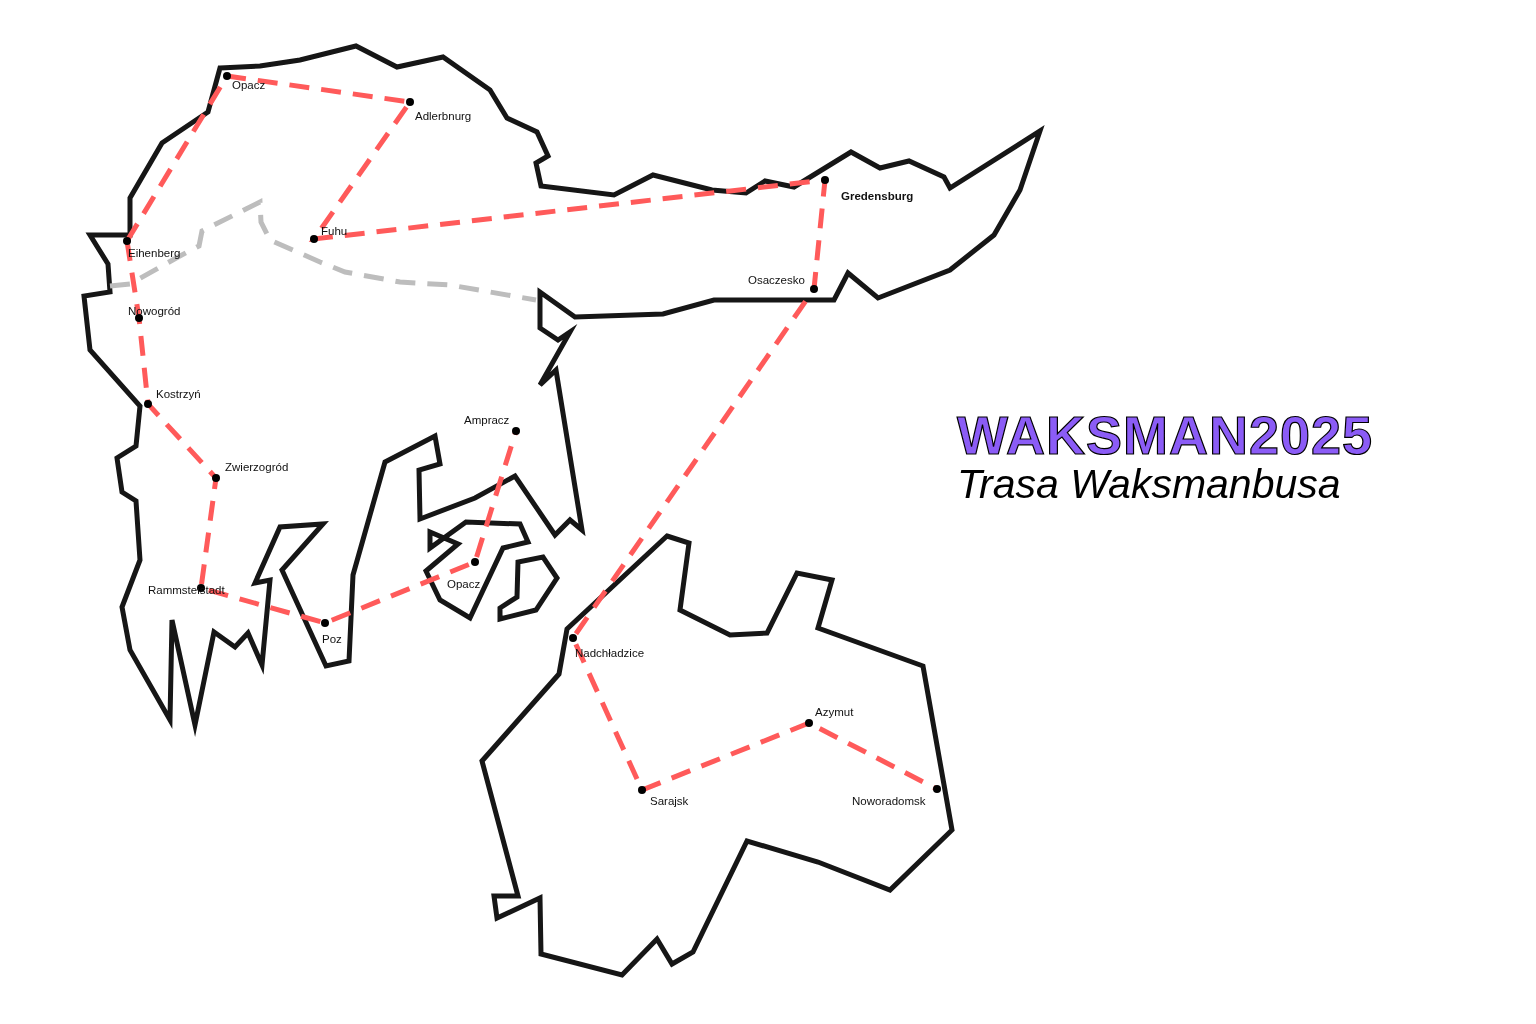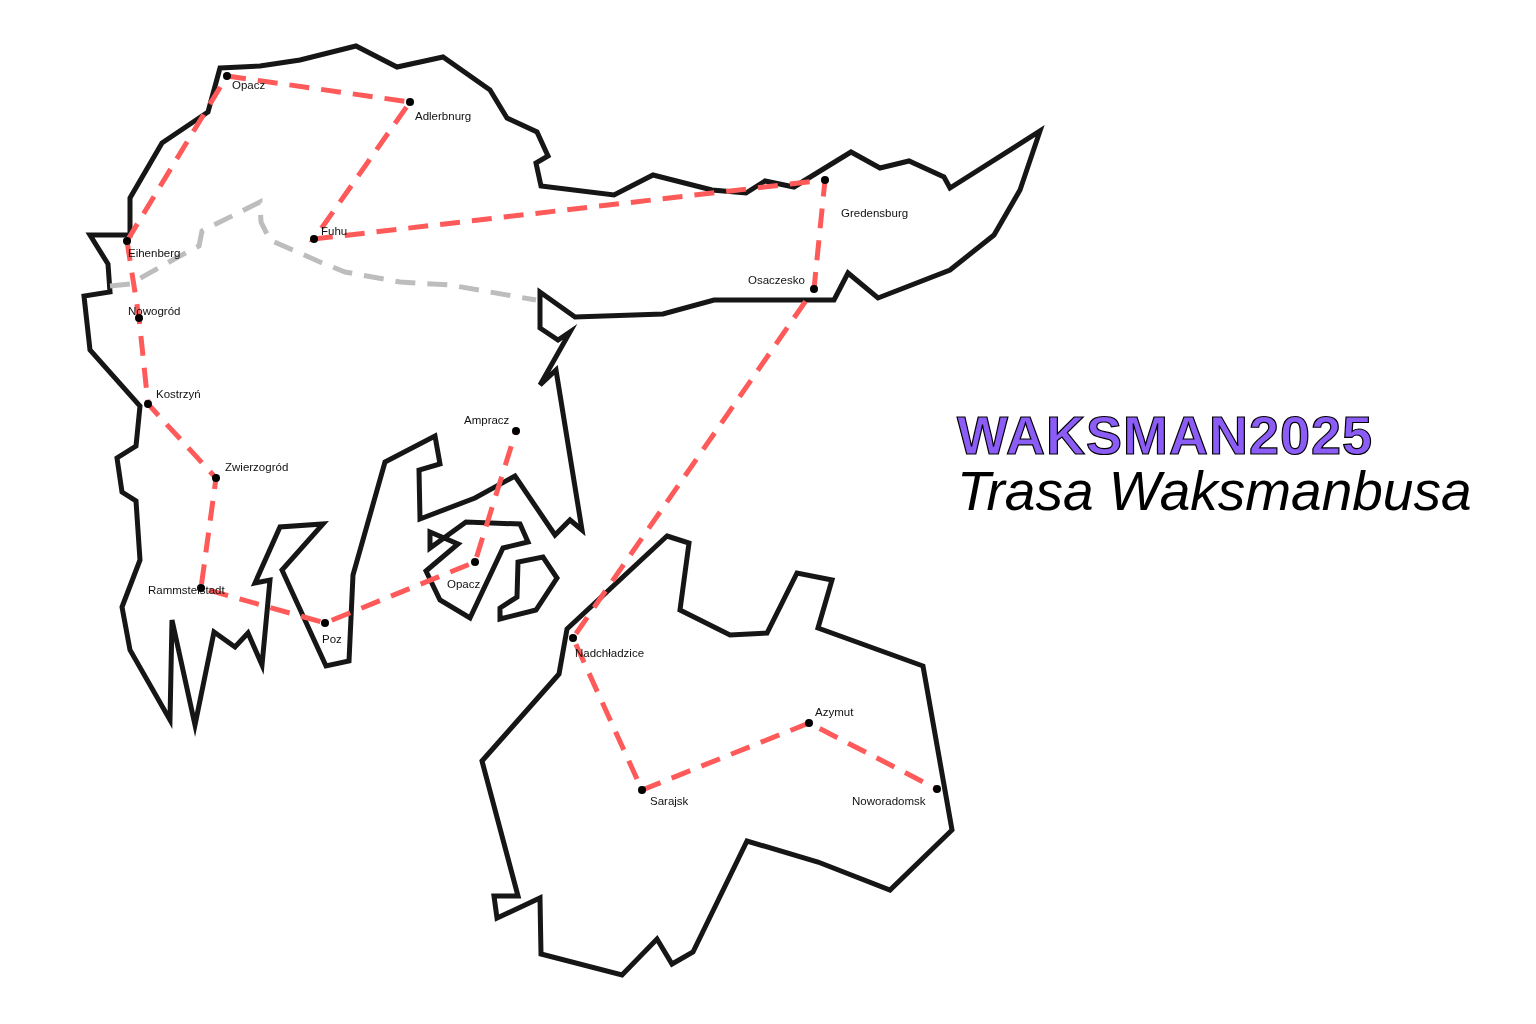--- a/index.html
+++ b/index.html
@@ -5,21 +5,21 @@
     html, body { margin: 0; padding: 0; background: #ffffff; }
     body { width: 1536px; height: 1024px; position: relative; overflow: hidden; font-family: "DejaVu Sans", sans-serif; }
     #map-svg { position: absolute; left: 0; top: 0; width: 1536px; height: 1024px; }
     .coast { fill: none; stroke: #161616; stroke-width: 5; stroke-linejoin: miter; stroke-miterlimit: 6; }
     .route { fill: none; stroke: #ff5a5a; stroke-width: 5; stroke-dasharray: 20 12; stroke-linecap: butt; }
     .route-grey { fill: none; stroke: #bdbdbd; stroke-width: 5; stroke-dasharray: 20 12; }
     .town-dot { fill: #000000; }
     .town-label { position: absolute; font-family: "Liberation Sans", sans-serif; font-size: 11.5px; color: #111111; white-space: nowrap; line-height: 1; }
     .title-block { position: absolute; left: 957px; top: 408px; }
     .title-main { font-family: "Liberation Sans", sans-serif; font-weight: 700; font-size: 54px; letter-spacing: 1px; color: #8b5cf6; line-height: 1; -webkit-text-stroke: 1.2px #000; }
-    .title-sub { font-family: "Liberation Sans", sans-serif; font-style: italic; font-size: 55px; color: #000; line-height: 1; margin-top: 2px; }
+    .title-sub { font-family: "Liberation Sans", sans-serif; font-style: italic; font-size: 41px; color: #000; line-height: 1; margin-top: 2px; }
   </style>
 </head>
 <body>
 
 <svg id="map-svg" viewBox="0 0 1536 1024" xmlns="http://www.w3.org/2000/svg">
 
   <path class="coast" d="M220,68 L260,66 L300,60 L356,46 L397,67 L443,57 L490,90 L507,118 L537,132 L548,156 L536,163 L541,186 L614,195 L653,175 L712,190 L746,193 L765,181 L794,187 L851,152 L880,168 L909,161 L944,177 L950,188 L1040,131 L1020,190 L994,235 L950,270 L878,298 L848,273 L834,300 L714,300 L663,314 L575,317 L540,292 L540,328 L558,340 L570,332 L540,385 L556,370 L582,530 L570,520 L555,535 L515,476 L475,498 L420,519 L419,470 L440,464 L435,436 L385,462 L353,575 L349,661 L326,666 L282,570 L323,524 L280,527 L255,583 L270,580 L262,665 L248,633 L235,647 L214,632 L195,725 L172,620 L170,720 L130,650 L122,607 L140,560 L136,501 L122,492 L117,458 L136,446 L140,406 L90,350 L84,296 L110,292 L108,264 L90,235 L130,235 L130,198 L162,143 L208,112 L220,68 Z"></path>
 
   <path class="coast" d="M430,532 L430,548 L466,522 L520,524 L528,542 L503,548 L470,618 L440,600 L426,571 L458,544 L430,532 Z"></path>
 
@@ -58,21 +58,21 @@
     <div class="town-label" style="left: 415px; top: 111px;">Adlerbnurg</div>
     <div class="town-label" style="left: 321px; top: 226px;">Fuhu</div>
     <div class="town-label" style="left: 128px; top: 248px;">Eihenberg</div>
     <div class="town-label" style="left: 128px; top: 306px;">Nowogród</div>
     <div class="town-label" style="left: 156px; top: 389px;">Kostrzyń</div>
     <div class="town-label" style="left: 225px; top: 462px;">Zwierzogród</div>
     <div class="town-label" style="left: 148px; top: 569px; margin-top: 16px;">Rammsteistadt</div>
     <div class="town-label" style="left: 322px; top: 634px;">Poz</div>
     <div class="town-label" style="left: 447px; top: 547px; margin-top: 32px;">Opacz</div>
     <div class="town-label" style="left: 464px; top: 415px;">Ampracz</div>
-    <div class="town-label" style="left: 841px; top: 208px;">Gredensburg</div>
+    <div class="town-label" style="left: 841px; top: 191px; font-weight: bold;">Gredensburg</div>
     <div class="town-label" style="left: 748px; top: 275px;">Osaczesko</div>
     <div class="town-label" style="left: 575px; top: 648px;">Nadchładzice</div>
     <div class="town-label" style="left: 650px; top: 796px;">Sarajsk</div>
     <div class="town-label" style="left: 815px; top: 707px;">Azymut</div>
     <div class="town-label" style="left: 852px; top: 796px;">Noworadomsk</div>
   </div>
 
 <div class="title-block">
   <div class="title-main">WAKSMAN2025</div>
   <div class="title-sub">Trasa Waksmanbusa</div>

